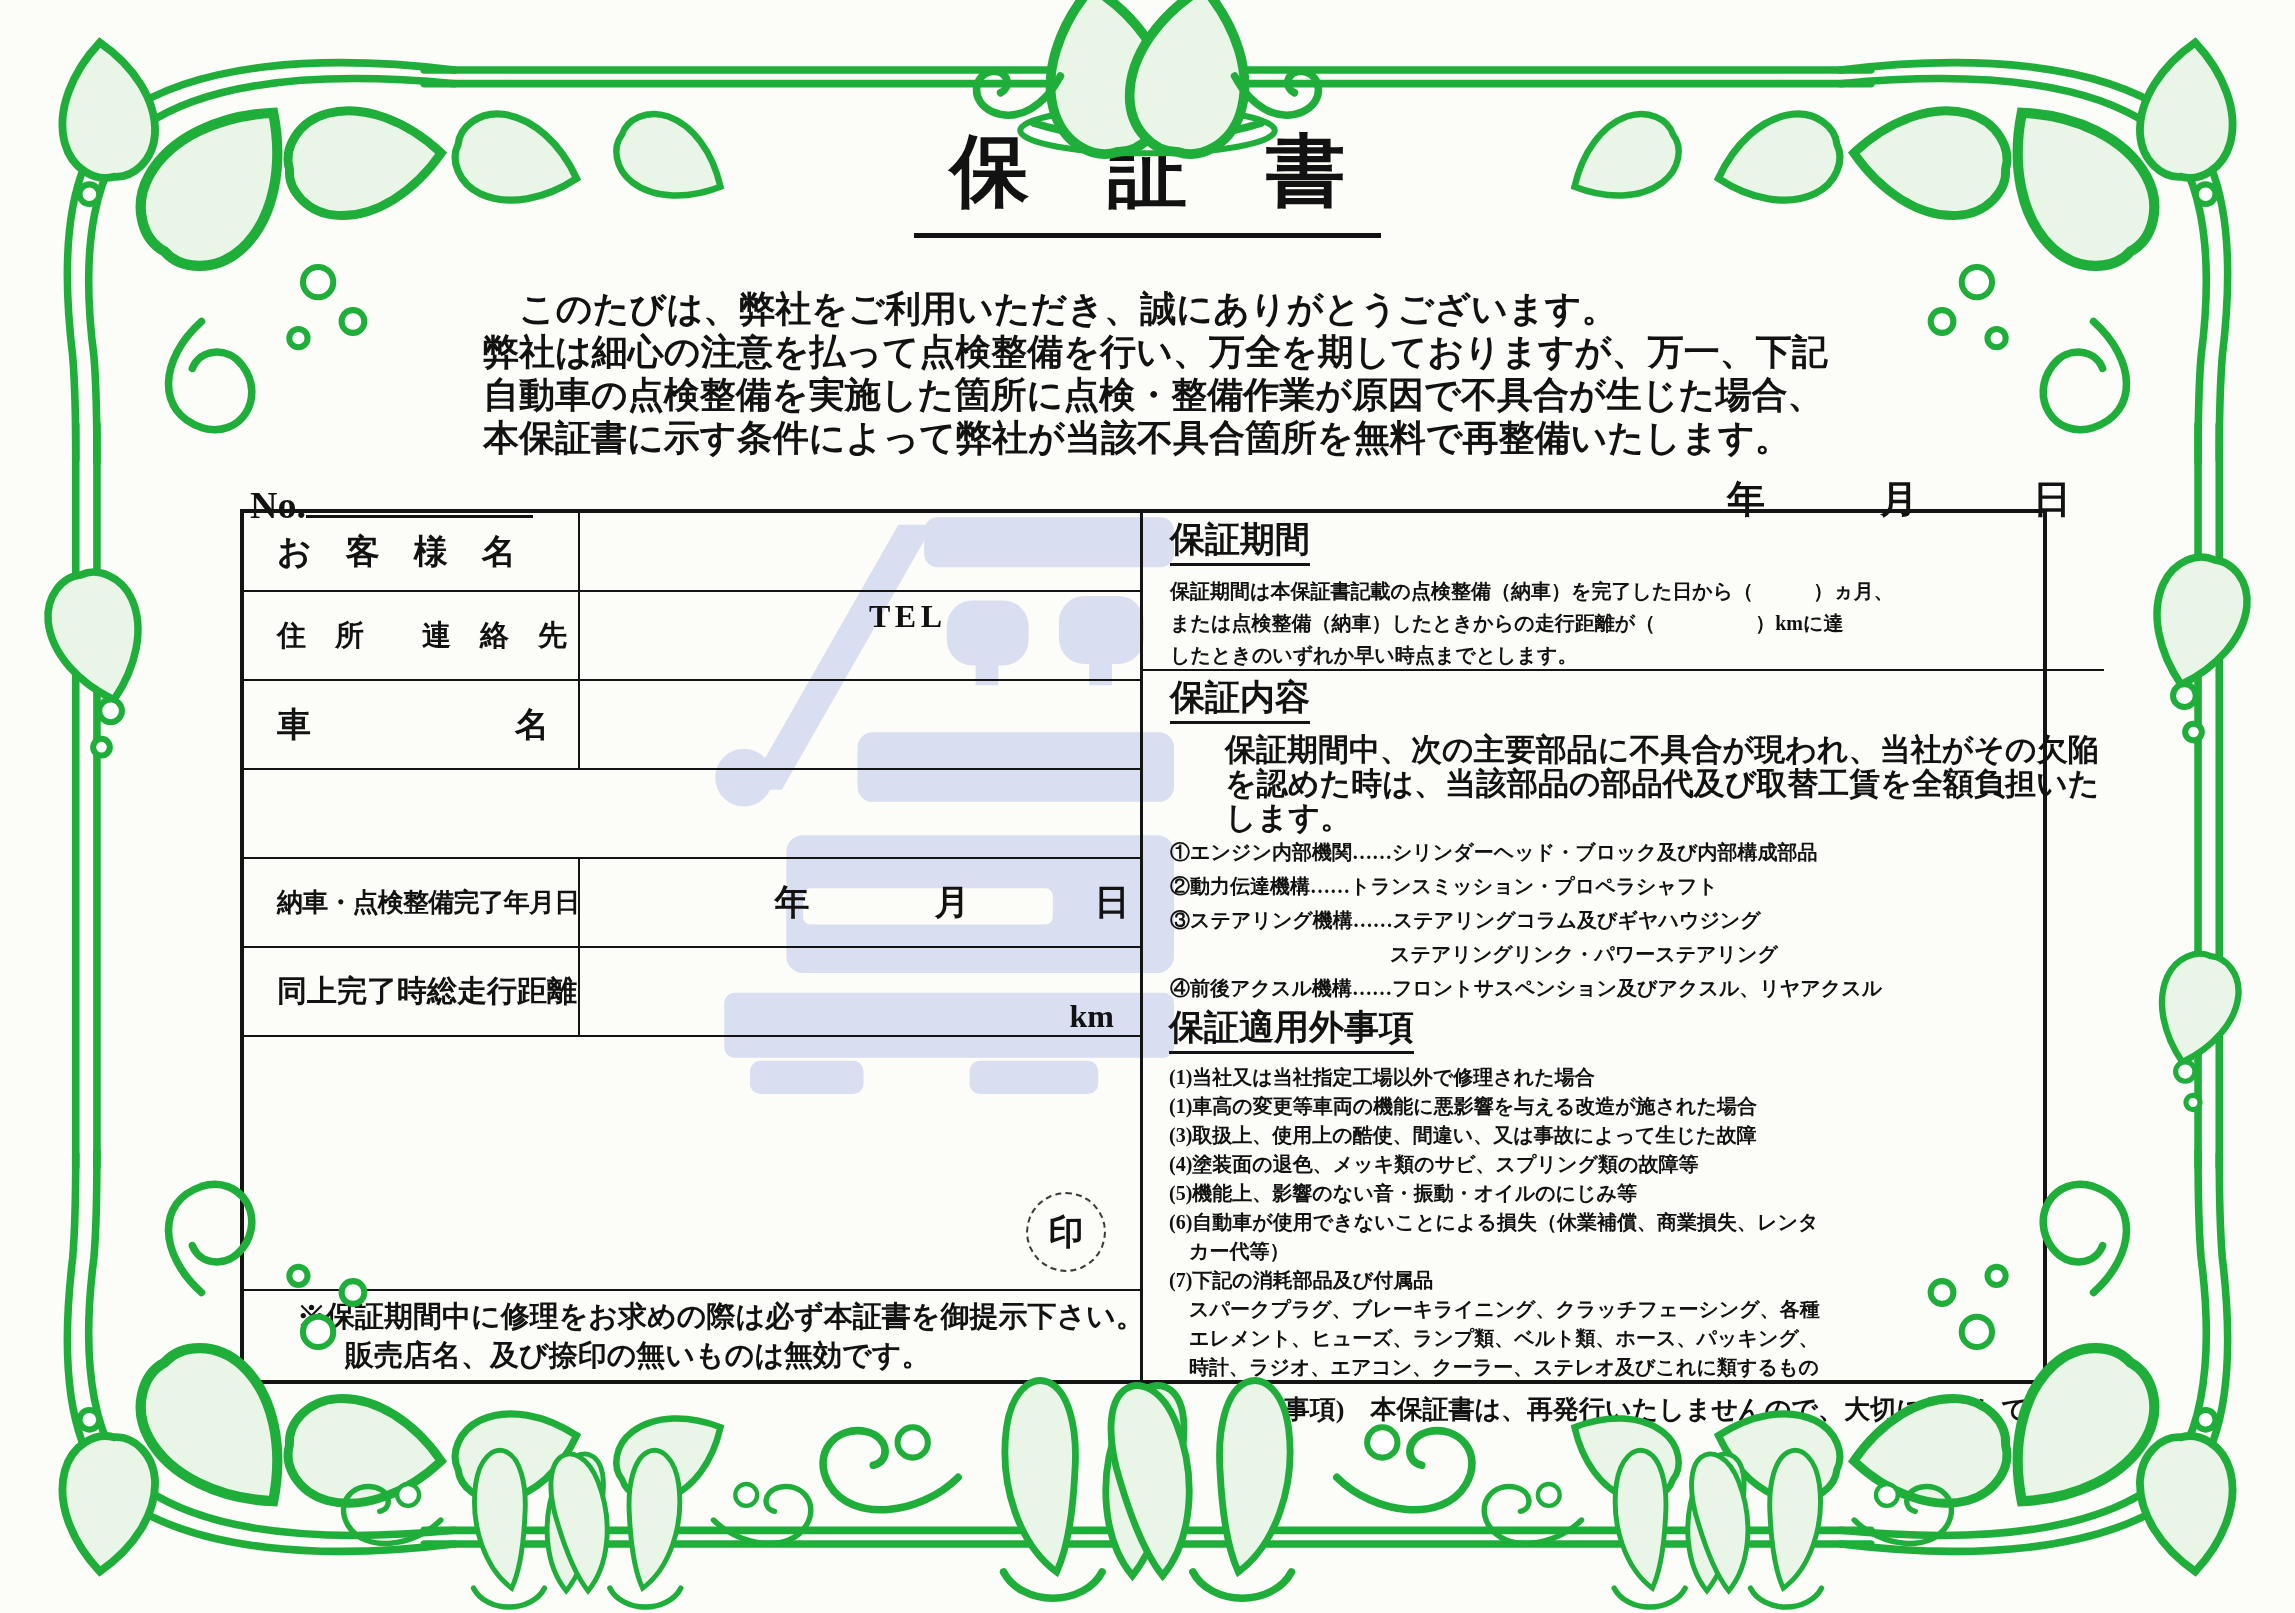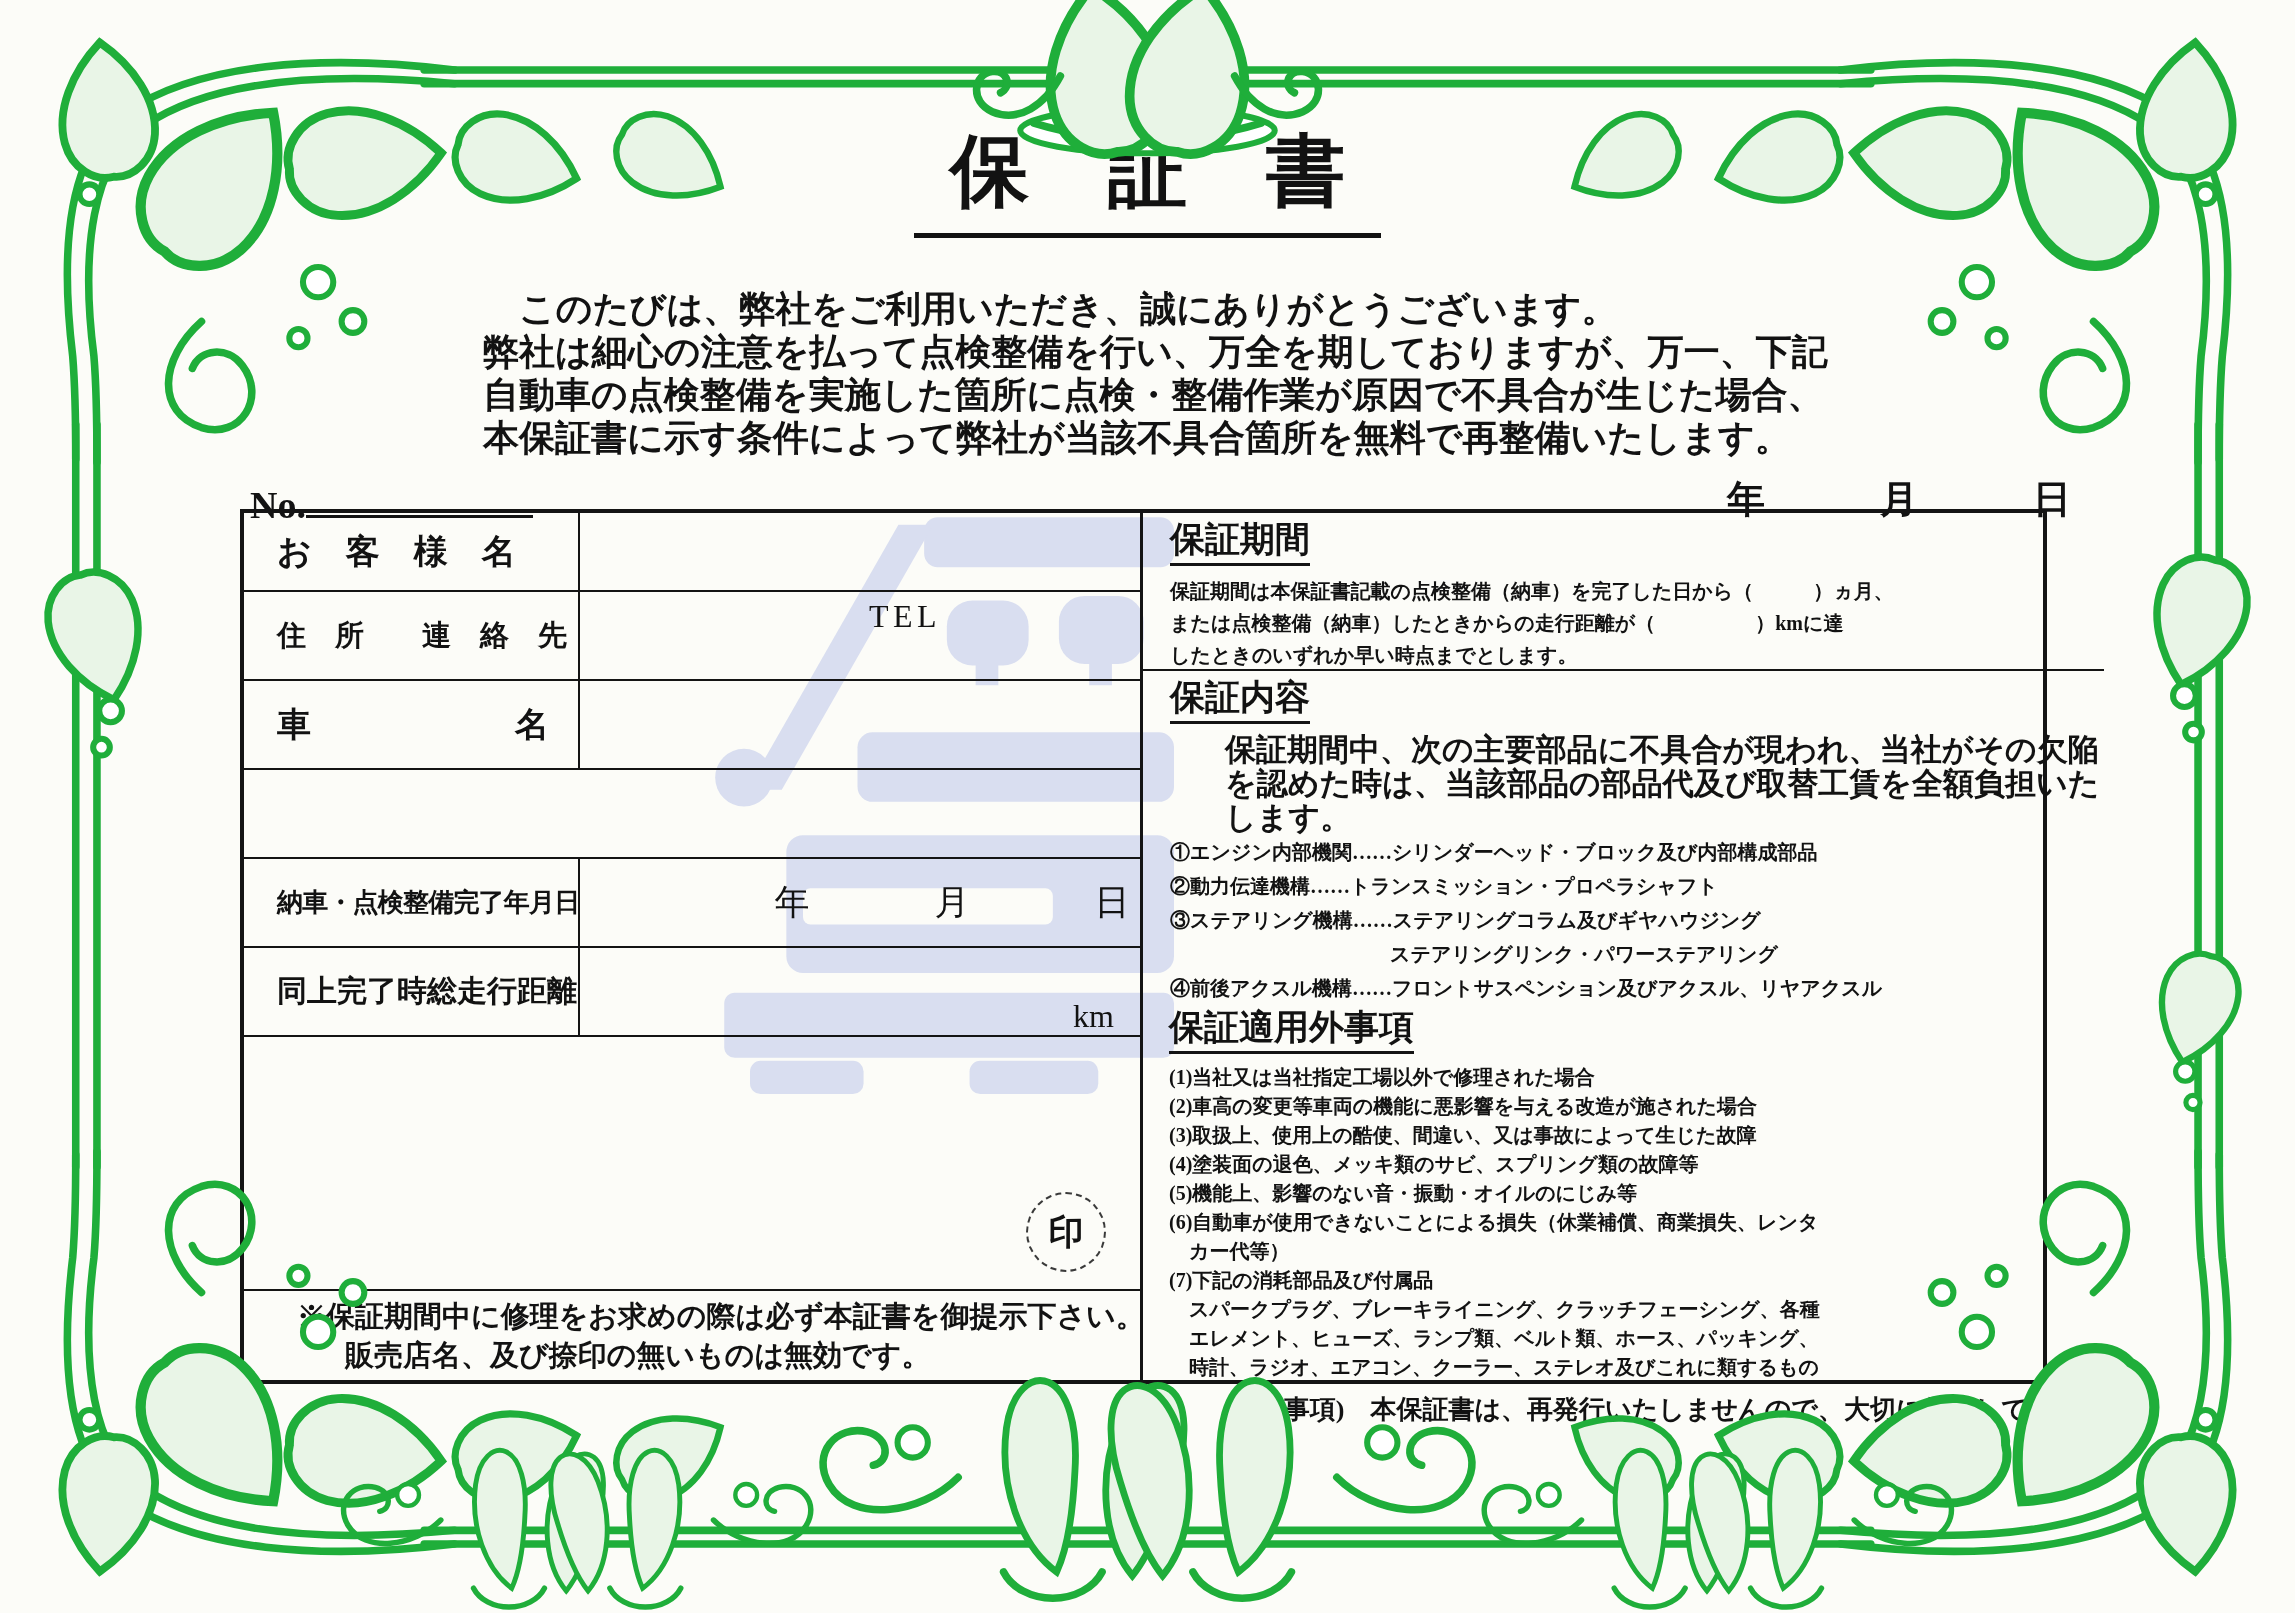--- a/index.html
+++ b/index.html
@@ -32,21 +32,21 @@
     display:flex;flex-direction:column;}
   .right-block{flex:1;box-sizing:border-box;position:relative;}
   .crow{display:flex;box-sizing:border-box;border-bottom:2.3px solid #141414;}
   .r1{height:79px}.r2,.r3,.r4,.r5,.r6{height:89px}
   .lbl{width:336px;box-sizing:border-box;border-right:2.3px solid #141414;
     display:flex;align-items:center;padding-left:33px;font-weight:bold;white-space:nowrap;}
   .r1 .lbl,.r3 .lbl{font-size:34px;}
   .r2 .lbl{font-size:29px;text-align:center;}
   .r4 .lbl,.r6 .lbl{font-size:30px;}
   .r5 .lbl{font-size:26px;letter-spacing:-0.8px;}
-  .val{flex:1;position:relative;font-weight:normal;border-radius:15px;}
+  .val{flex:1;position:relative;font-weight:bold;border-radius:15px;}
   .tel{position:absolute;left:289px;top:6px;font-size:32px;letter-spacing:4.5px;}
   .ymd{display:flex;align-items:center;justify-content:flex-end;gap:125px;
     padding-right:10.6px;height:100%;font-size:35px;}
   .kmv{display:flex;align-items:flex-end;justify-content:flex-end;
     padding:0 26px 7.6px 0;height:100%;font-size:32px;}
   .stamp-cell{position:relative;height:254px;box-sizing:border-box;border-bottom:2.3px solid #141414;}
   .stamp-circle{position:absolute;left:782px;top:155px;width:76px;height:76px;
     border:2.3px dashed #3a3a3a;border-radius:50%;display:flex;align-items:center;
     justify-content:center;font-size:35px;font-weight:bold;}
   .note-cell{flex:1;display:flex;flex-direction:column;justify-content:center;
@@ -247,21 +247,21 @@
           <div class="tline">②動力伝達機構……トランスミッション・プロペラシャフト</div>
           <div class="tline">③ステアリング機構……ステアリングコラム及びギヤハウジング</div>
           <div class="tline">　　　　　　　　　　　ステアリングリンク・パワーステアリング</div>
           <div class="tline">④前後アクスル機構……フロントサスペンション及びアクスル、リヤアクスル</div>
         </div>
       </div>
 
       <div class="sec sec3 exc">
         <div class="sec-h">保証適用外事項</div>
         <div class="tline">(1)当社又は当社指定工場以外で修理された場合</div>
-        <div class="tline">(2)車高の変更等車両の機能に悪影響を与える改造が施された場合</div>
+        <div class="tline">(1)車高の変更等車両の機能に悪影響を与える改造が施された場合</div>
         <div class="tline">(3)取扱上、使用上の酷使、間違い、又は事故によって生じた故障</div>
         <div class="tline">(4)塗装面の退色、メッキ類のサビ、スプリング類の故障等</div>
         <div class="tline">(5)機能上、影響のない音・振動・オイルのにじみ等</div>
         <div class="tline">(6)自動車が使用できないことによる損失（休業補償、商業損失、レンタ</div>
         <div class="tline">　カー代等）</div>
         <div class="tline">(7)下記の消耗部品及び付属品</div>
         <div class="tline">　スパークプラグ、ブレーキライニング、クラッチフェーシング、各種</div>
         <div class="tline">　エレメント、ヒューズ、ランプ類、ベルト類、ホース、パッキング、</div>
         <div class="tline">　時計、ラジオ、エアコン、クーラー、ステレオ及びこれに類するもの</div>
       </div>

